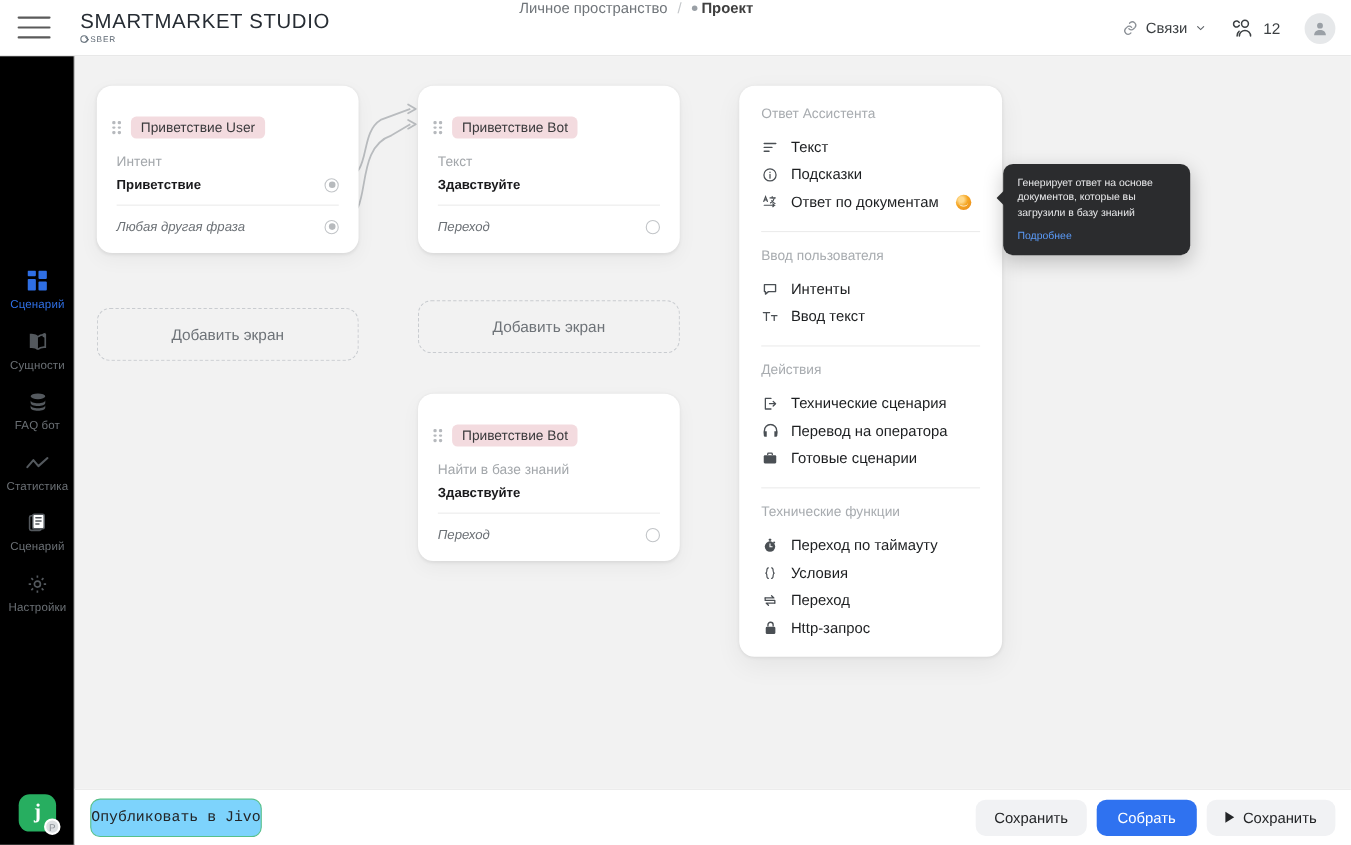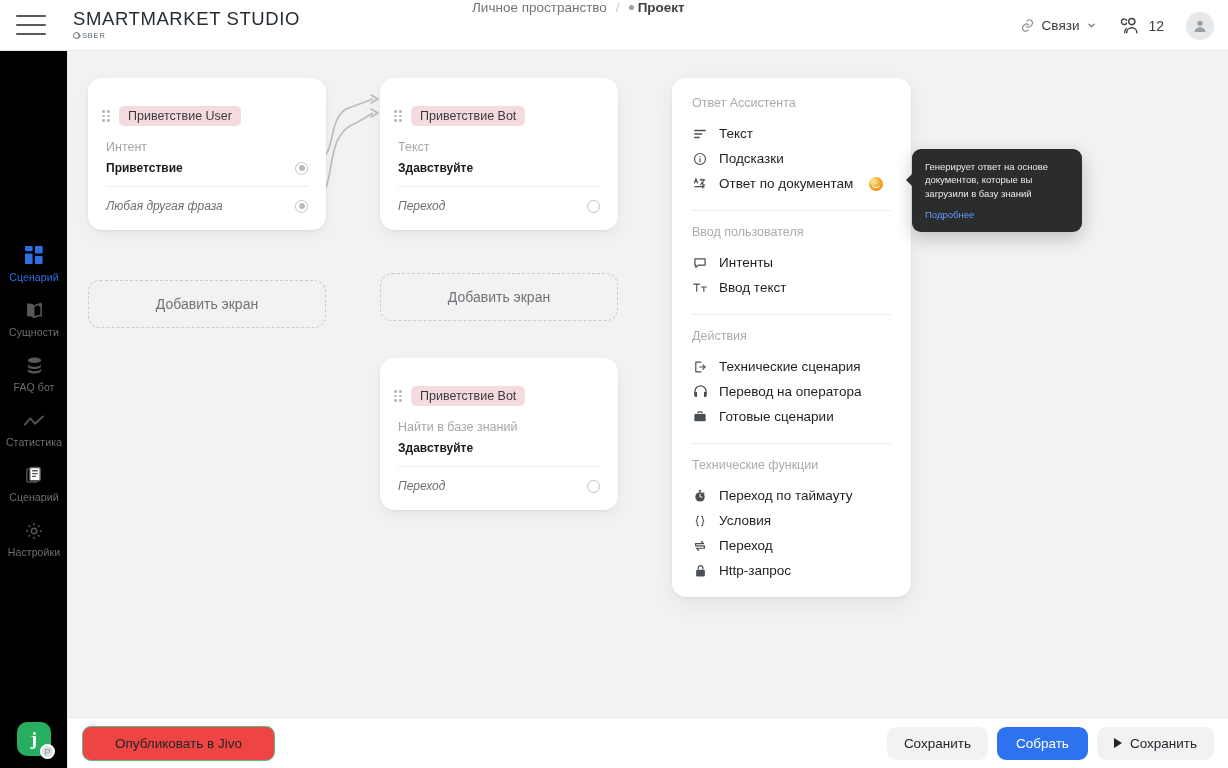--- a/index.html
+++ b/index.html
@@ -129,22 +129,22 @@
     border-top:7px solid transparent; border-bottom:7px solid transparent; border-right:7px solid #2b2c2e;
   }
   .tooltip-link{ color:#5b9bf8; margin-top:8px; display:inline-block; font-size:9.5px; cursor:pointer; }
 
   
   .bottombar{
     position:absolute; left:68px; top:717px; width:1160px; height:51px; background:#fff;
     border-top:1px solid #e8e8e8; display:flex; align-items:center; z-index:40;
   }
   .btn{ border:none; border-radius:9px; font-size:13.5px; cursor:pointer; font-family:"Liberation Sans", sans-serif; }
-  .btn-jivo{ margin-left:14px; background:#ef4444; border:1.4px solid #57c08a; color:#232527;
-     padding:9px 32px; border-radius:9px; }
+  .btn-jivo{ margin-left:14px; background:#7dd3fc; border:1.4px solid #57c08a; color:#232527;
+     padding:9px 0; border-radius:9px;font-family:Liberation Mono, monospace; }
   .bb-right{ margin-left:auto; display:flex; align-items:center; gap:9px; margin-right:14px; }
   .btn-save{ background:#f1f2f4; color:#232527; padding:9px 17px; }
   .btn-build{ background:#2f72f0; color:#fff; padding:9px 19px; }
   .btn-run{ background:#f1f2f4; color:#232527; padding:9px 17px; display:flex; align-items:center; gap:8px; }
   .play{ width:0;height:0;border-left:8px solid #232527; border-top:5px solid transparent;
      border-bottom:5px solid transparent; }
 </style>
 </head>
 <body>
 

